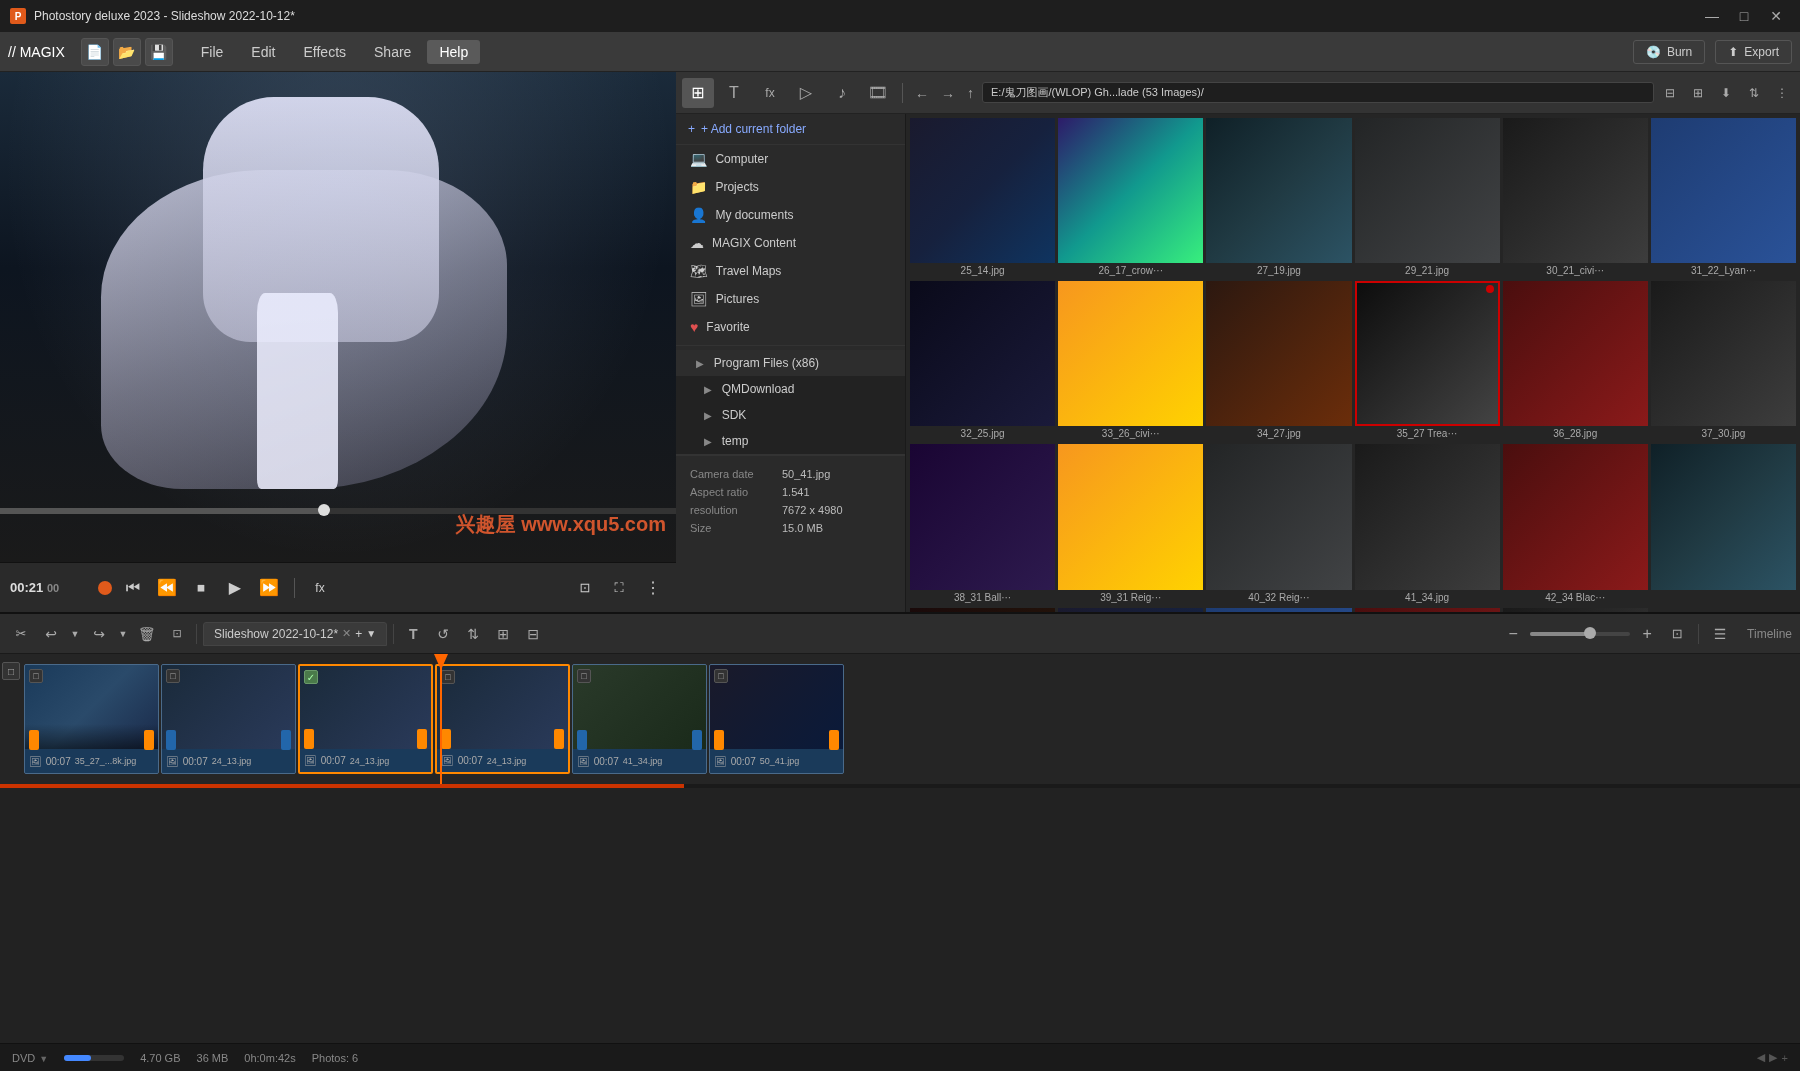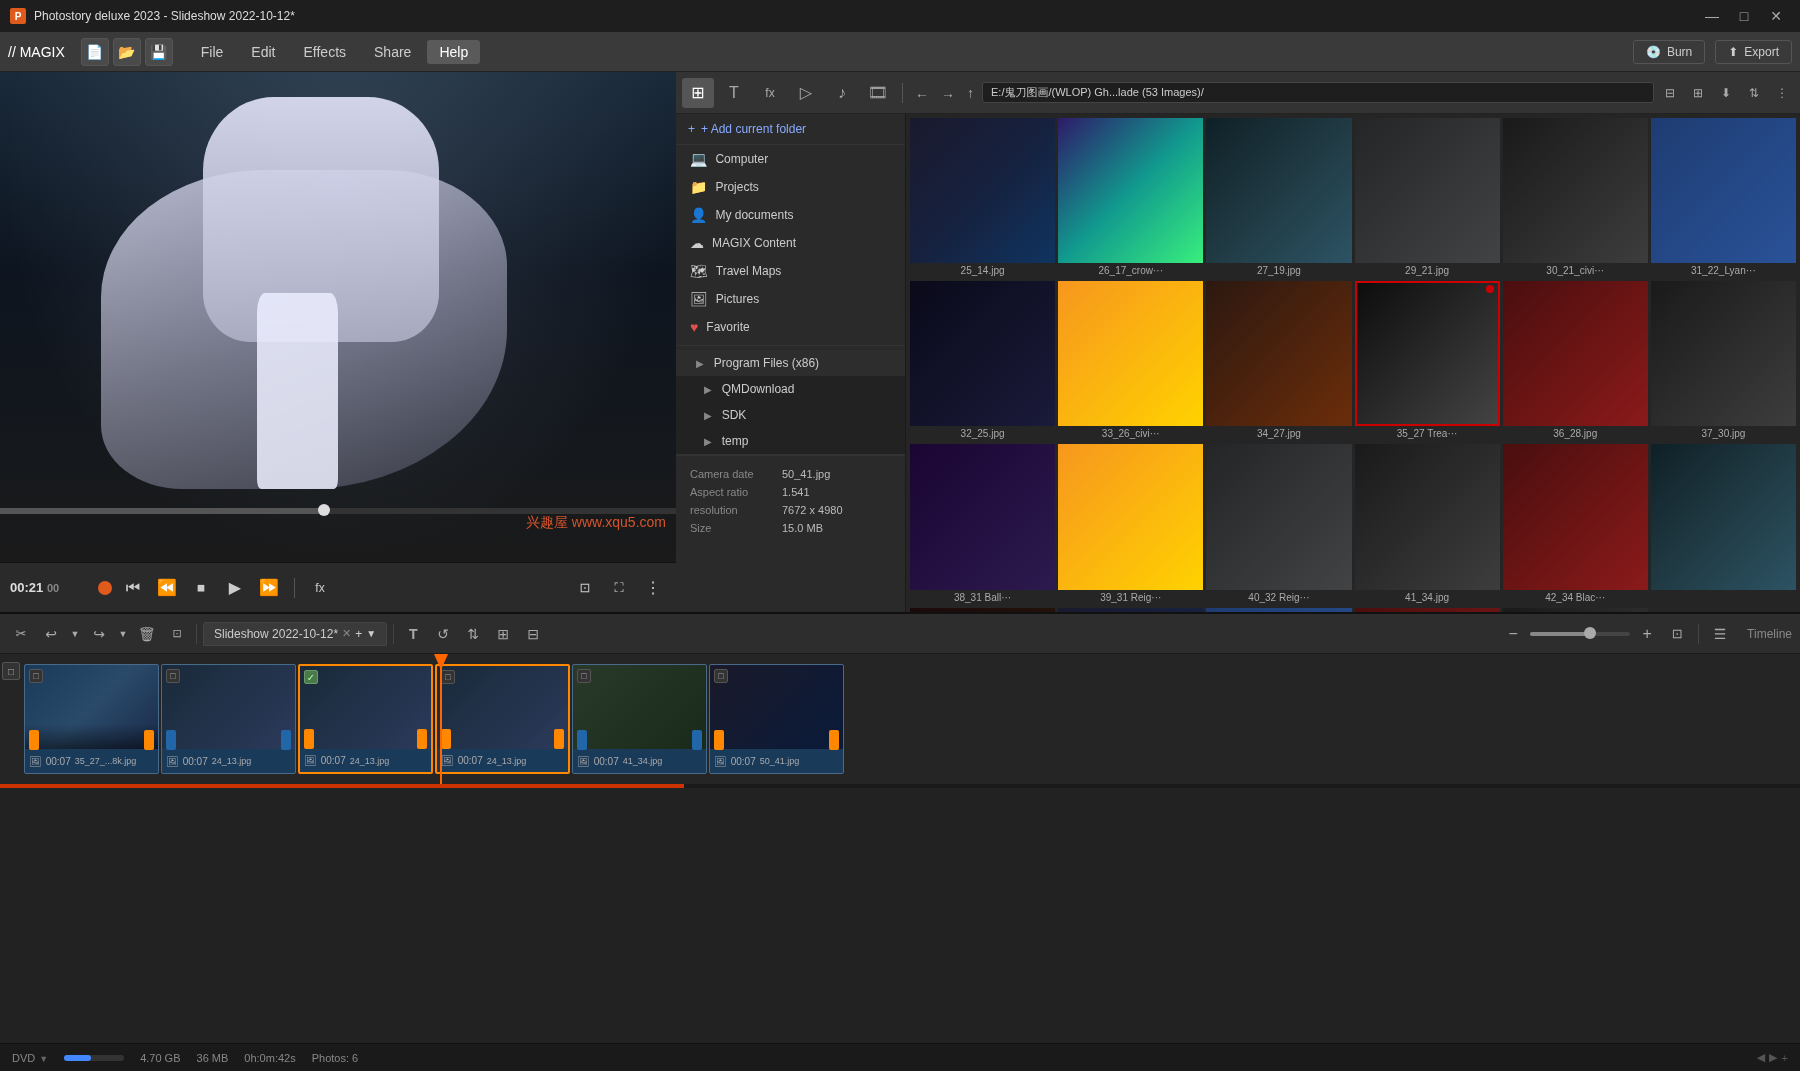--- a/index.html
+++ b/index.html
@@ -123,21 +123,21 @@
     .tc4 { background: linear-gradient(135deg, #1a1a1a, #3d3d3d); }
     .tc5 { background: linear-gradient(135deg, #0f2027, #203a43, #2c5364); }
     .tc6 { background: linear-gradient(135deg, #4a0e0e, #8b1a1a); }
     .tc7 { background: linear-gradient(135deg, #1e3c72, #2a5298); }
     .tc8 { background: linear-gradient(135deg, #2c1810, #6b2d0a); }
     .tc9 { background: linear-gradient(135deg, #232526, #414345); }
     .tc10 { background: linear-gradient(135deg, #0d0d0d, #434343); }
     .tc11 { background: linear-gradient(135deg, #1a0533, #2d1a4e); }
 
     
-    .watermark { position: absolute; bottom: 30px; right: 10px; font-size: 14px; color: rgba(255,100,50,0.8); font-weight: normal; z-index: 5; pointer-events: none; }
+    .watermark { position: absolute; bottom: 24px; right: 10px; font-size: 20px; color: rgba(255,100,50,0.8); font-weight: bold; z-index: 5; pointer-events: none; }
 
     
     .tl-bottom-right { display: flex; gap: 4px; align-items: center; }
 
     
     #timeline-progress { height: 4px; background: #1a1a1a; position: relative; }
     #timeline-progress-fill { height: 100%; background: #cc3300; width: 38%; }
   </style>
 </head>
 <body>

